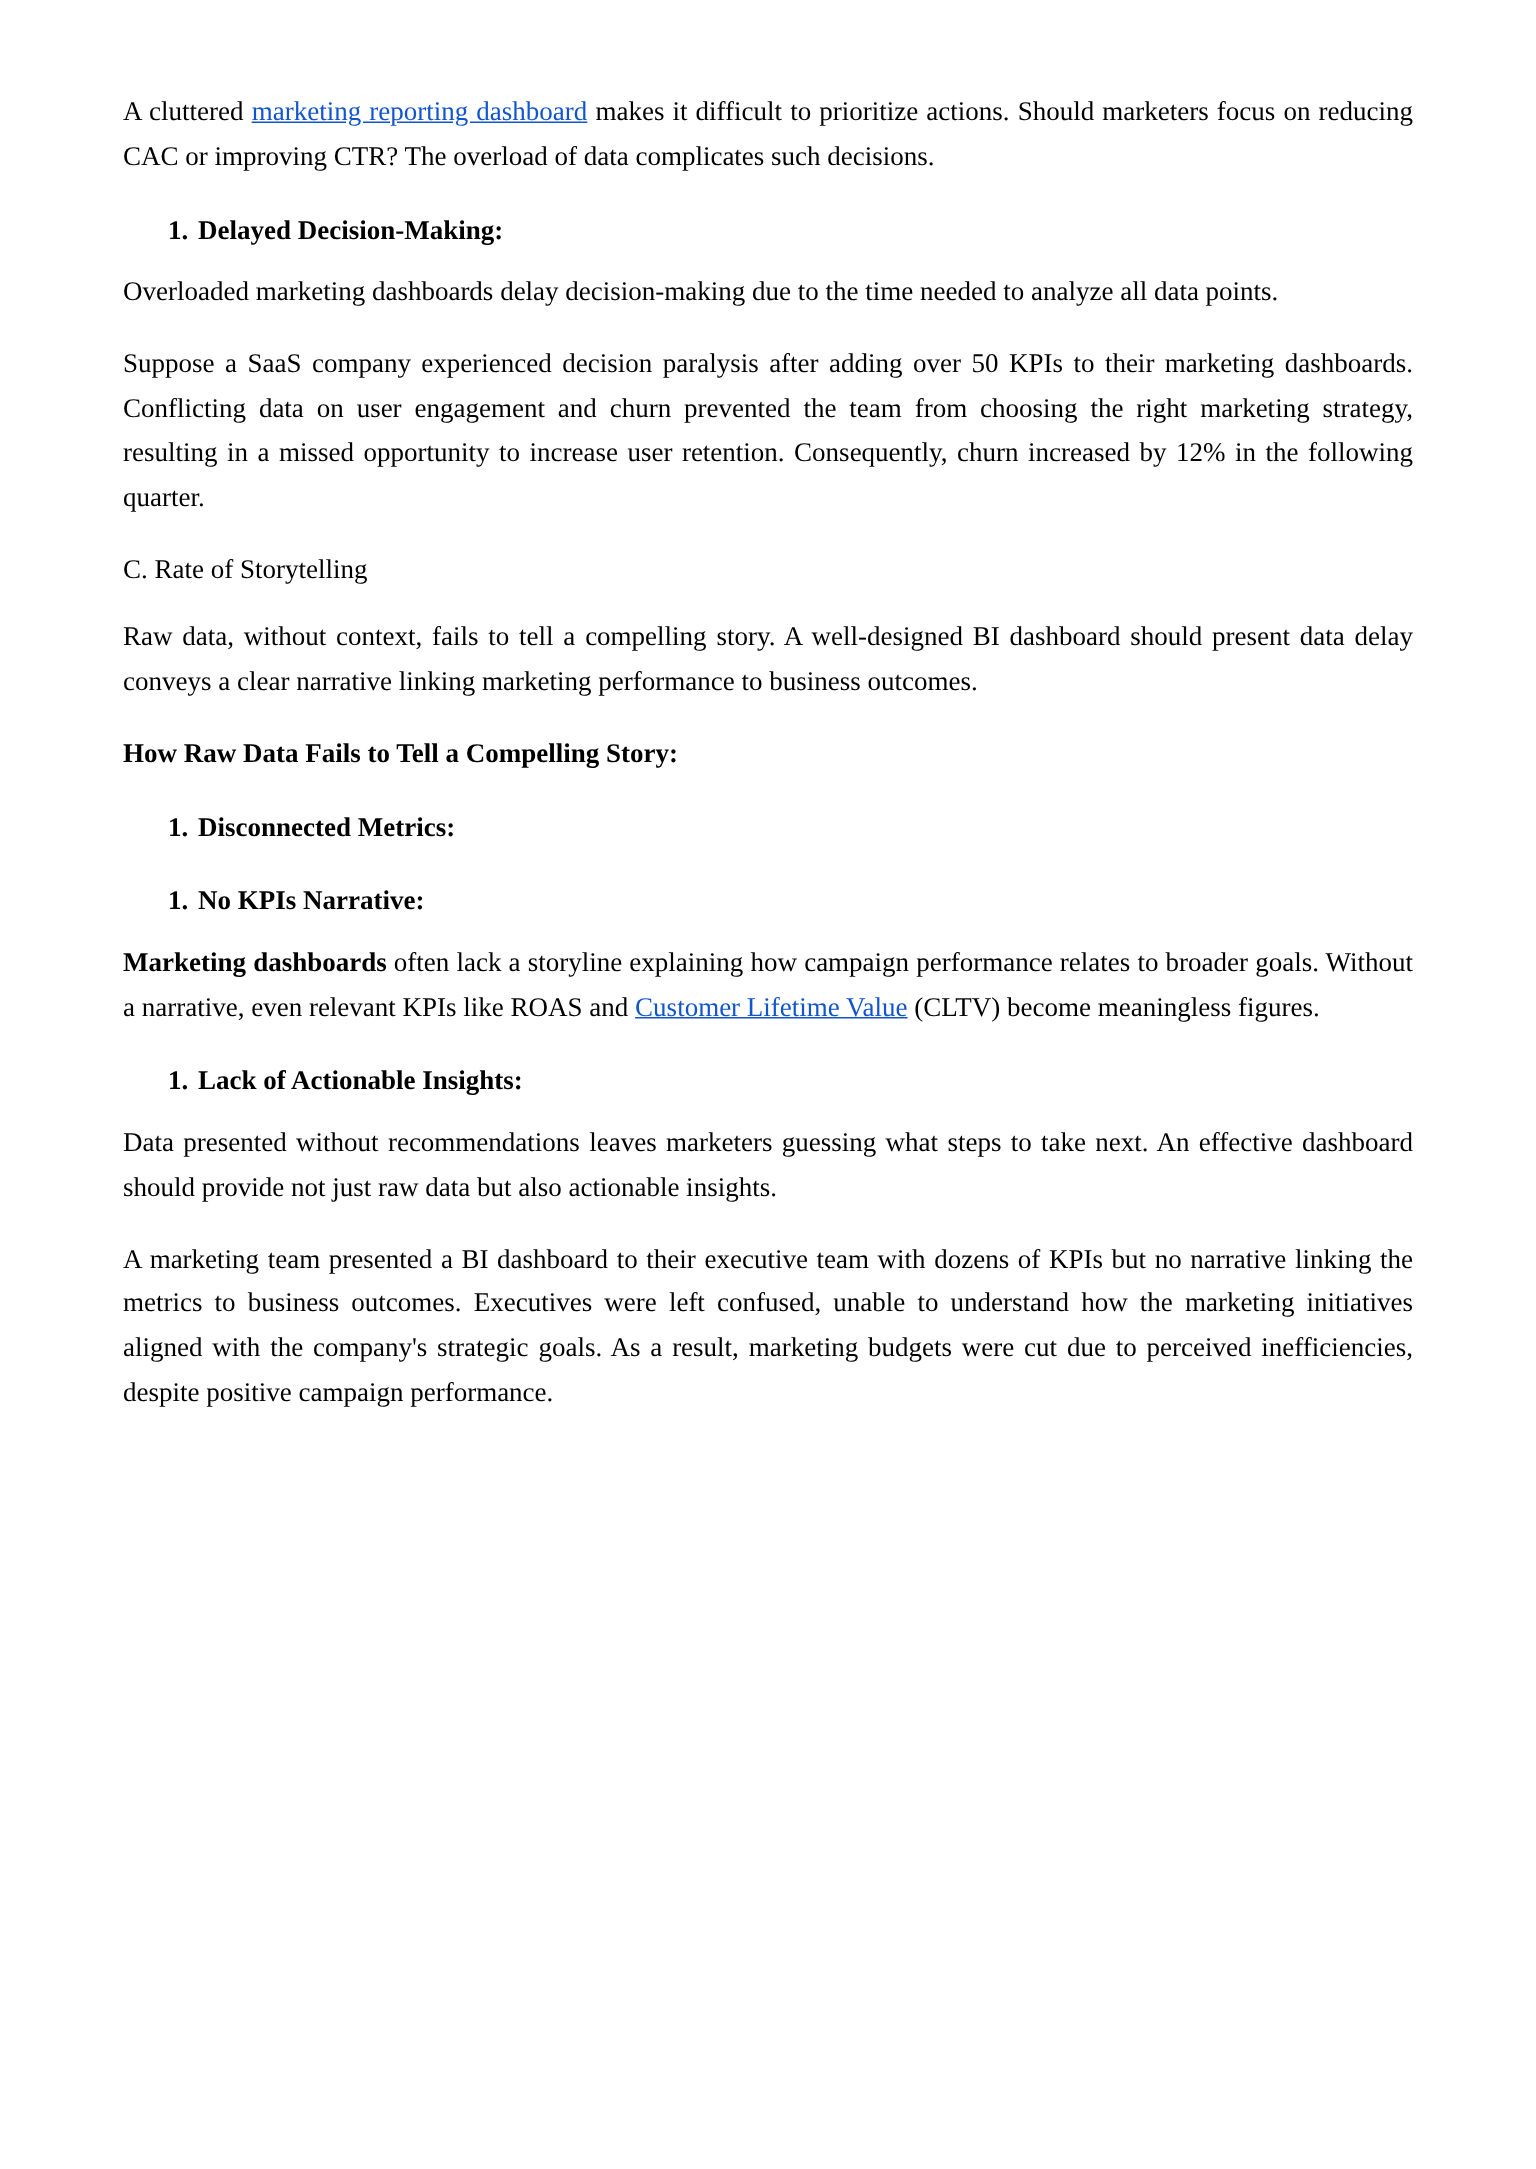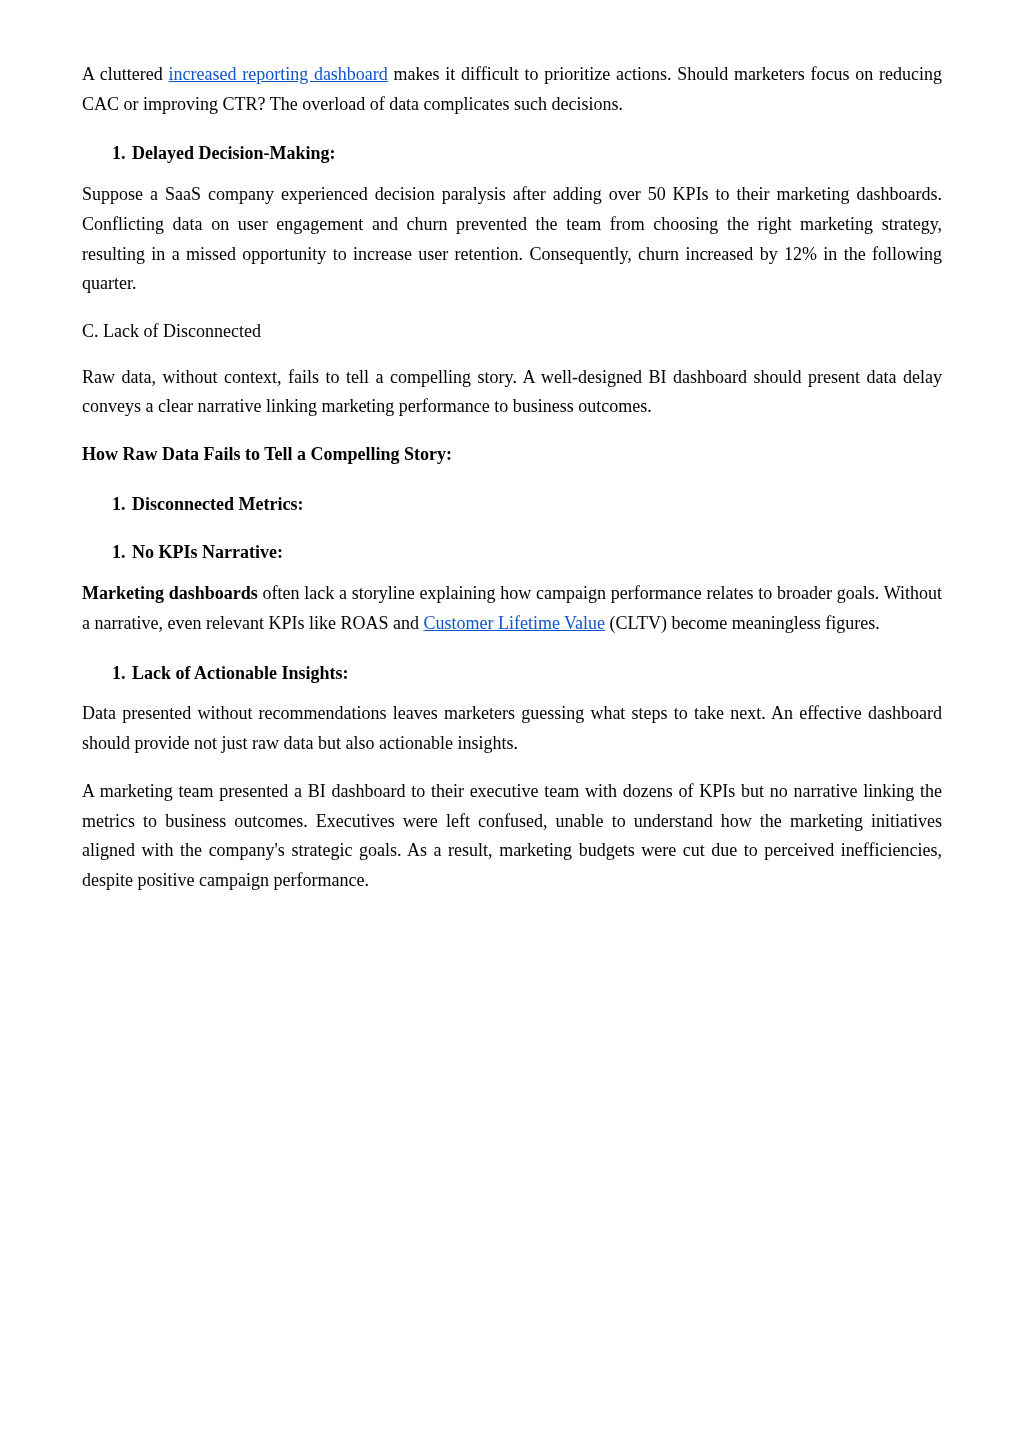--- a/index.html
+++ b/index.html
@@ -81,35 +81,36 @@
       font-family: Liberation Serif, serif;
     }
   </style>
 </head>
 <body>
 
 <div class="content-wrapper">
 
   <p class="intro-paragraph">
     <span>A cluttered</span>
-    <a href="#">increased reporting dashboard</a>
+    <a href="#">marketing reporting dashboard</a>
     <span> makes it difficult to prioritize actions. Should marketers focus on reducing CAC or improving CTR? The overload of data complicates such decisions.</span>
   </p>
 
   <div class="numbered-item">
     <span class="number">1.</span>
     <div class="item-content">
       <span class="item-label">Delayed Decision-Making:</span>
     </div>
   </div>
 
+  <p>Overloaded marketing dashboards delay decision-making due to the time needed to analyze all data points.</p>
 
   <p>Suppose a SaaS company experienced decision paralysis after adding over 50 KPIs to their marketing dashboards. Conflicting data on user engagement and churn prevented the team from choosing the right marketing strategy, resulting in a missed opportunity to increase user retention. Consequently, churn increased by 12% in the following quarter.</p>
 
-  <p class="section-heading-regular">C. Lack of Disconnected</p>
+  <p class="section-heading-regular">C. Rate of Storytelling</p>
 
   <p>Raw data, without context, fails to tell a compelling story. A well-designed BI dashboard should present data delay conveys a clear narrative linking marketing performance to business outcomes.</p>
 
   <p class="section-heading-bold">How Raw Data Fails to Tell a Compelling Story:</p>
 
   <div class="numbered-item">
     <span class="number">1.</span>
     <div class="item-content">
       <span class="item-label">Disconnected Metrics:</span>
     </div>

